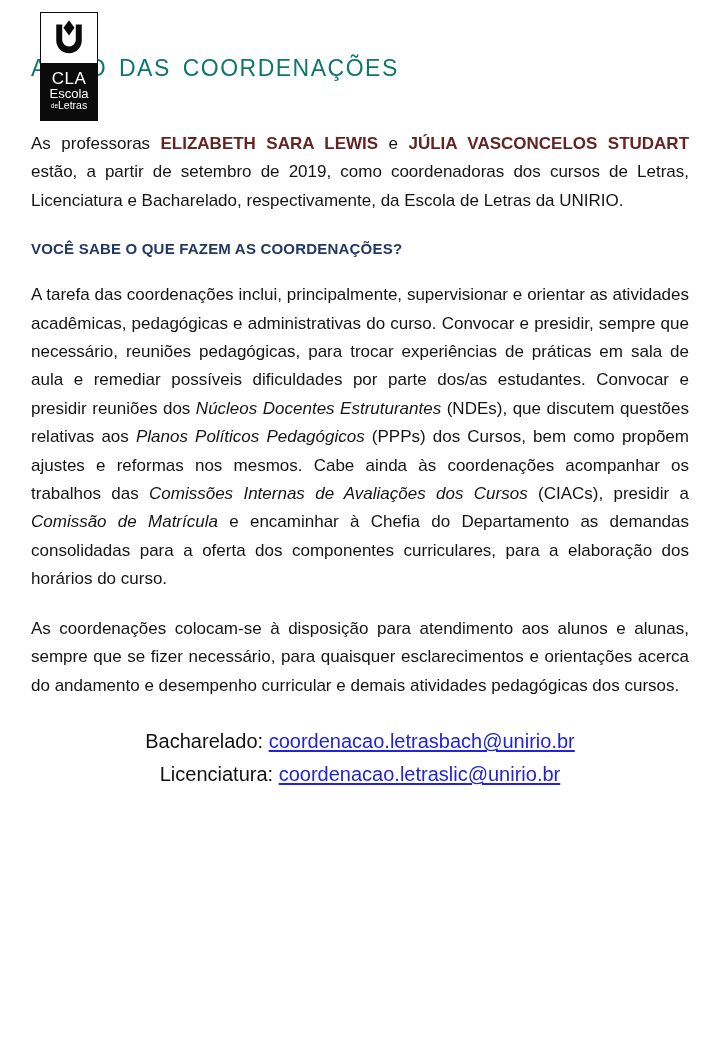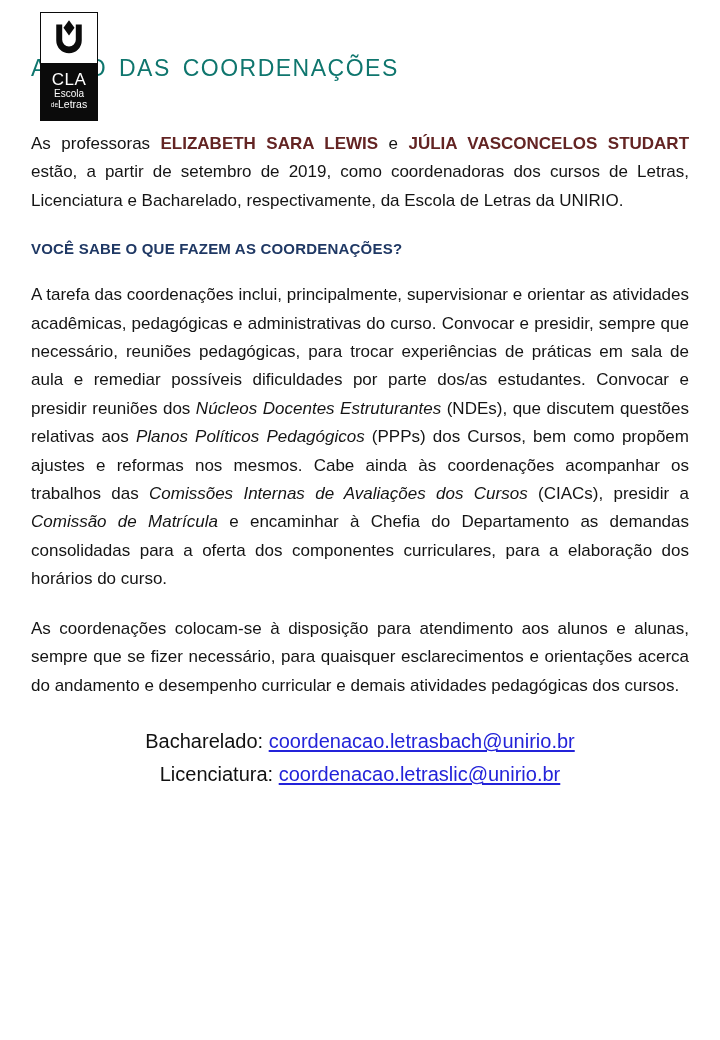--- a/index.html
+++ b/index.html
@@ -27,21 +27,21 @@
     background:#ffffff; height:50px;
     display:flex; align-items:center; justify-content:center;
   }
   .logo-bottom {
     background:#0b0b0b; flex:1;
     color:#ffffff; text-align:center;
     display:flex; flex-direction:column; justify-content:center;
     line-height:1.02; padding-bottom:2px;
   }
   .logo-acronym { font-size:17px; letter-spacing:0.5px; }
-  .logo-line1 { font-size:10px; }
+  .logo-line1 { font-size:13px; }
   .logo-line2 { font-size:10.5px; }
   .logo-line2 .tiny { font-size:6.5px; vertical-align:1px; }
 
   .doc-title {
     text-align:left;
     padding-top:43px;
     font-size:23px;
     font-weight:normal;
     letter-spacing:1.5px;
     word-spacing:4px;

